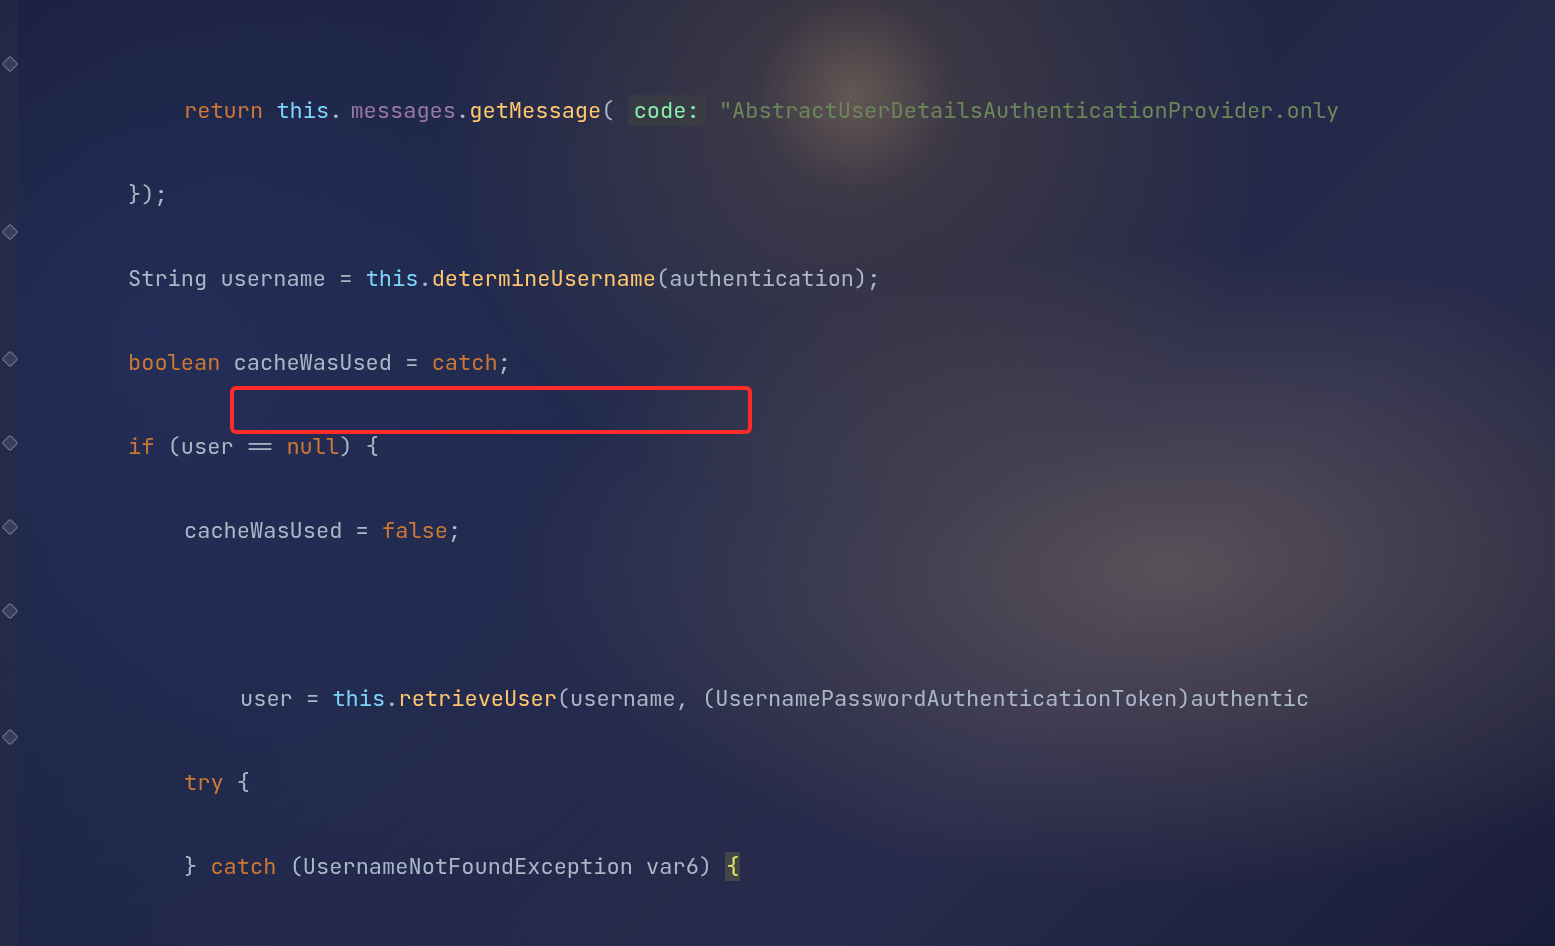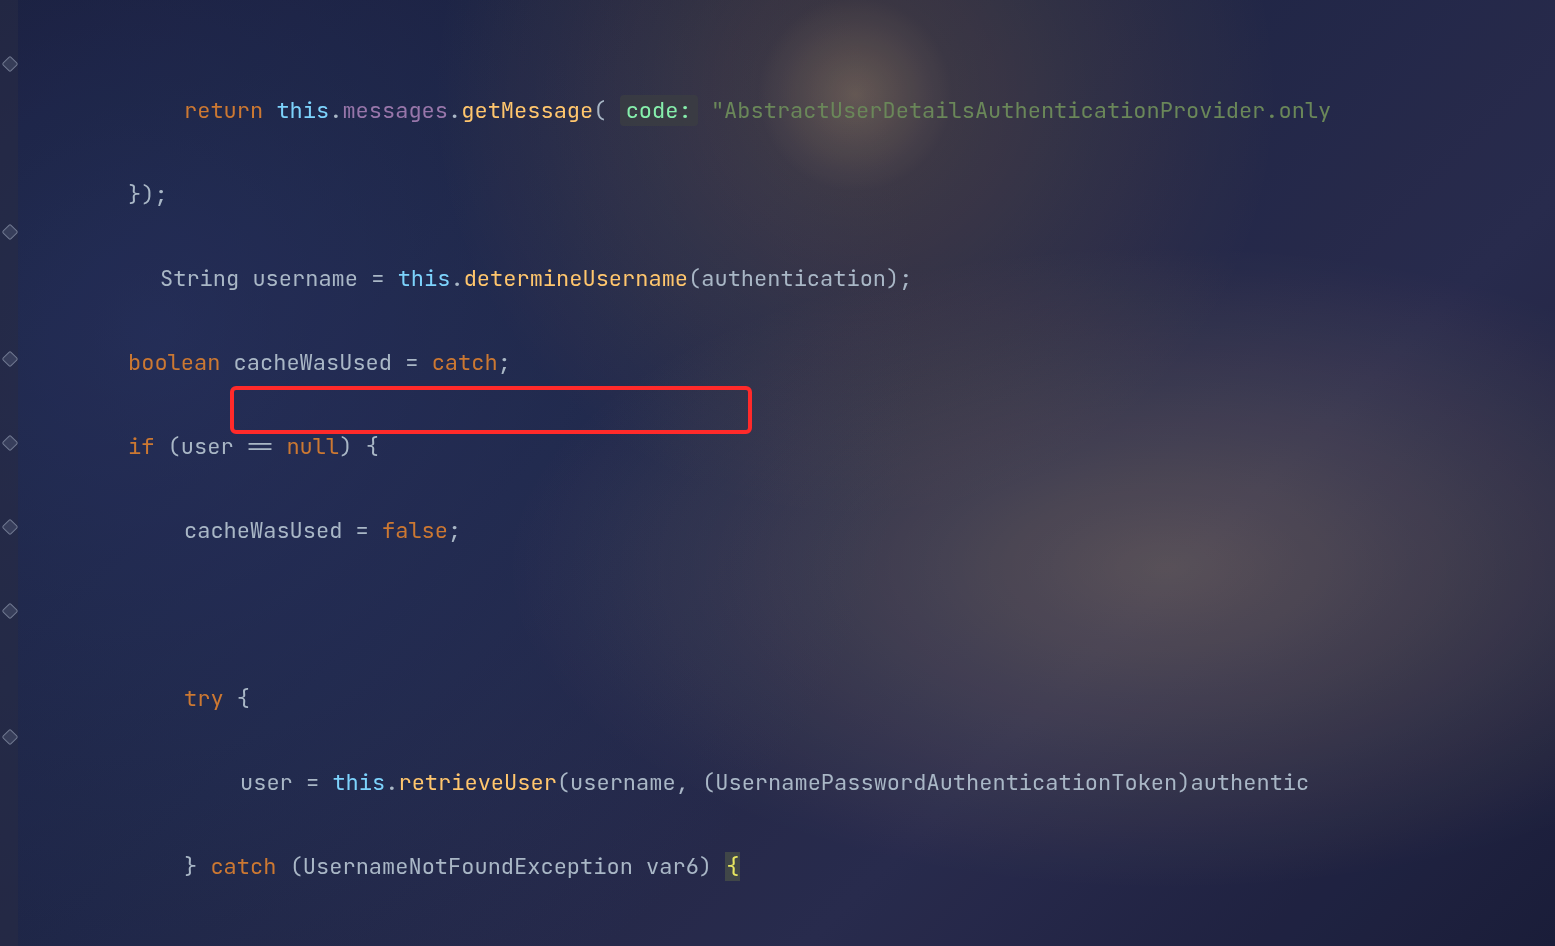--- a/index.html
+++ b/index.html
@@ -46,23 +46,23 @@
   }
   .line {
     padding-left: 128px;
     position: relative;
   }
   .ind-1 { text-indent: 56px; }
   .ind-2 { text-indent: 112px; }
   .kw { color: #cc7832; }
   .kwthis { color: #7dd3fc; }
   .str { color: #6a8759; }
-  .ident { color: #a9b7c6; margin-left: 32px; }
+  .ident { color: #a9b7c6; }
   .method { color: #ffc66d; }
-  .prop  { color: #9876aa; }
+  .prop  { color: #9876aa; margin-left: 8px; }
   .hintbox {
     background: rgba(60,63,65,0.7);
     border-radius: 4px;
     padding: 1px 6px;
     color: #86efac;
   }
   .brace-match {
     color: #e8e860;
     background: rgba(90,100,70,0.5);
     padding: 0 1px;
@@ -90,22 +90,22 @@
 
 <div class="code">
 
 <div class="line ind-1"><span class="kw">return</span> <span class="kwthis">this</span>.<span class="prop">messages</span>.<span class="method">getMessage</span>( <span class="hintbox">code:</span> <span class="str">"AbstractUserDetailsAuthenticationProvider.only</span></div>
 <div class="line"><span>});</span></div>
 <div class="line"><span class="ident">String</span> <span>username</span> <span>=</span> <span class="kwthis">this</span>.<span class="method">determineUsername</span><span>(authentication);</span></div>
 <div class="line"><span class="kw">boolean</span> <span>cacheWasUsed</span> <span>=</span> <span class="kw">catch</span><span>;</span></div>
 <div class="line"><span class="kw">if</span> <span>(user ==</span> <span class="kw">null</span><span>) {</span></div>
 <div class="line ind-1"><span>cacheWasUsed</span> <span>=</span> <span class="kw">false</span><span>;</span></div>
 <div class="line">&nbsp;</div>
+<div class="line ind-2"><span>user</span> <span>=</span> <span class="kwthis">this</span>.<span class="method">retrieveUser</span><span>(username,</span> <span>(UsernamePasswordAuthenticationToken)authentic</span></div>
 <div class="line ind-1"><span class="kw">try</span> <span>{</span></div>
-<div class="line ind-2"><span>user</span> <span>=</span> <span class="kwthis">this</span>.<span class="method">retrieveUser</span><span>(username,</span> <span>(UsernamePasswordAuthenticationToken)authentic</span></div>
 <div class="line ind-1"><span>}</span> <span class="kw">catch</span> <span>(UsernameNotFoundException var6)</span> <span class="brace-match">{</span></div>
 
 
 
 
 
 
 
 
 

